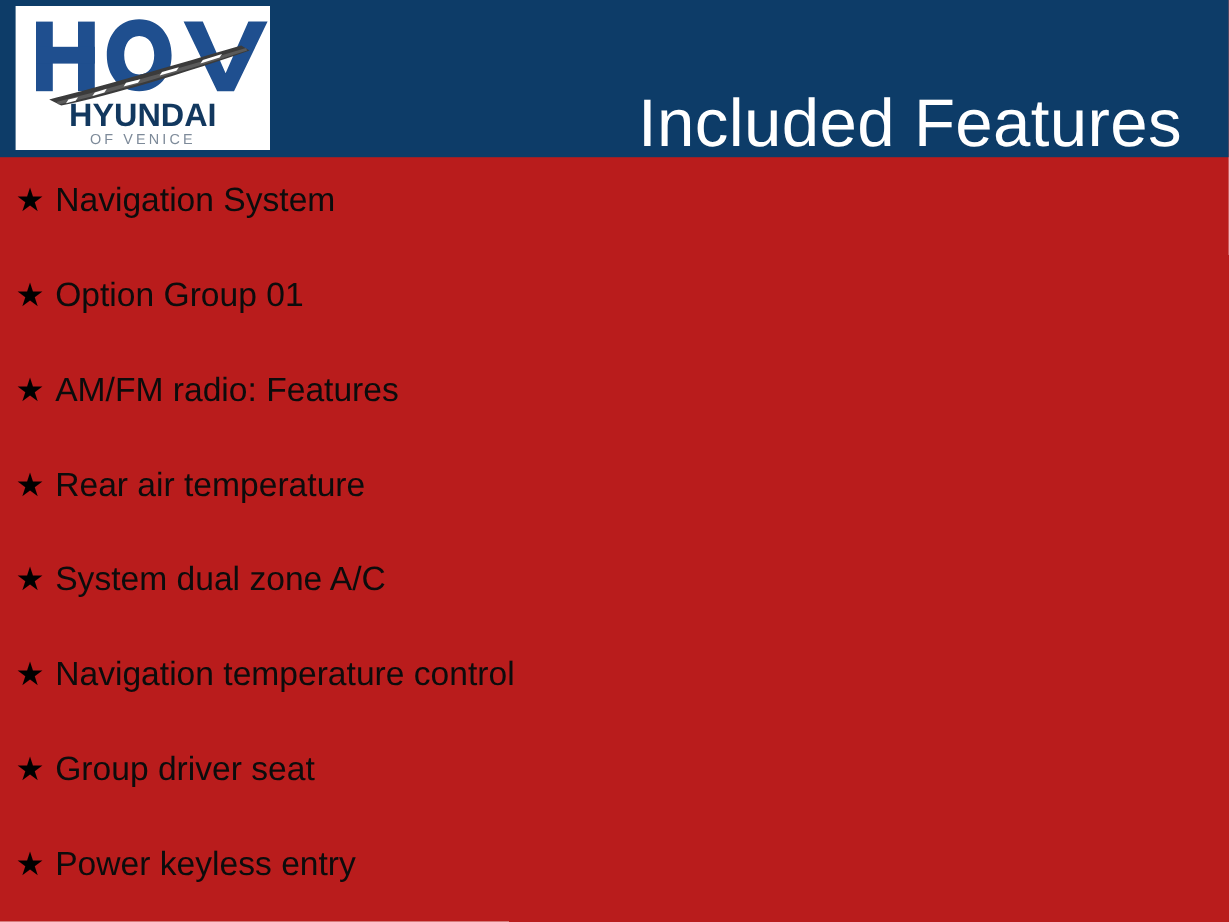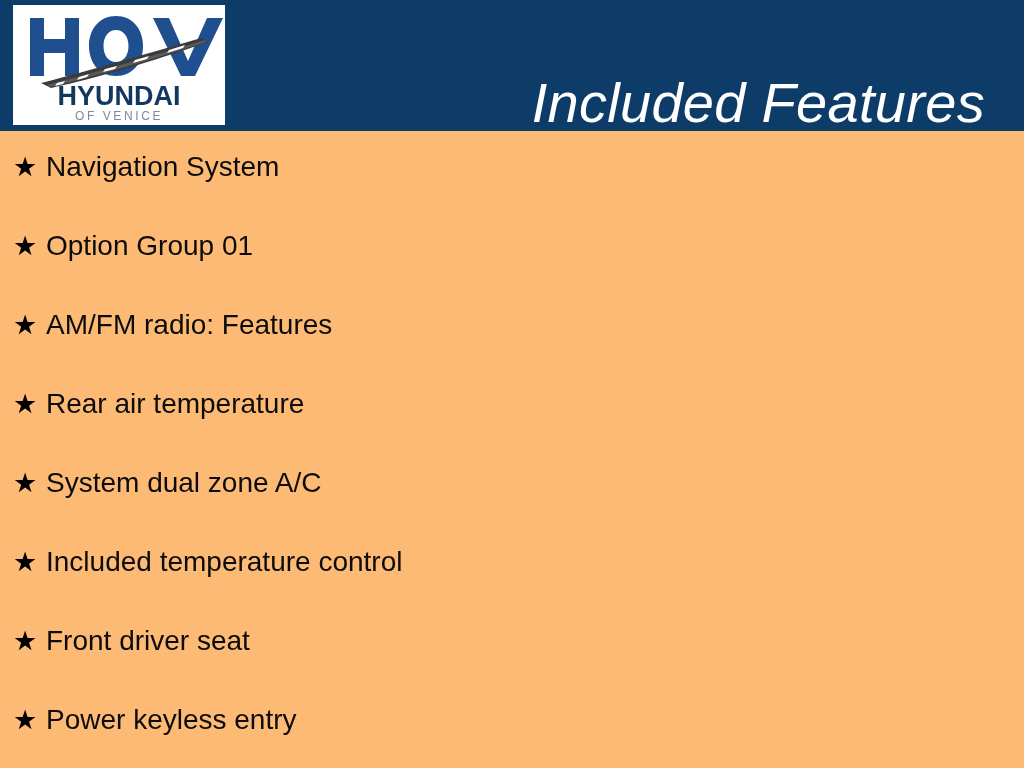--- a/index.html
+++ b/index.html
@@ -12,21 +12,21 @@
     height: 768px;
     background: #fdfdfd;
     font-family: "Liberation Sans", sans-serif;
     overflow: hidden;
   }
 
   .slide {
     position: relative;
     width: 1024px;
     height: 768px;
-    background: #fdba74;
+    background: #b91c1c;
   }
 
   
   .header-banner {
     position: absolute;
     left: 0;
     top: 0;
     width: 1024px;
     height: 131px;
     background: #0d3c68;
@@ -53,21 +53,20 @@
     right: 39px;
     top: 50%;
     transform: translateY(-50%);
     color: #ffffff;
     font-size: 56px;
     font-weight: normal;
     line-height: 1.05;
     letter-spacing: 0.3px;
     white-space: nowrap;
     text-align: left;
-    font-style: italic;
   }
 
   
   .feature-list {
     position: absolute;
     left: 0;
     top: 131px;
     width: 1024px;
     height: 637px;
     margin: 0;
@@ -166,26 +165,26 @@
       <span class="feature-label">Rear air temperature</span>
     </li>
 
     <li class="feature-item">
       <span class="star-bullet">★</span>
       <span class="feature-label">System dual zone A/C</span>
     </li>
 
     <li class="feature-item">
       <span class="star-bullet">★</span>
-      <span class="feature-label">Included temperature control</span>
+      <span class="feature-label">Navigation temperature control</span>
     </li>
 
     <li class="feature-item">
       <span class="star-bullet">★</span>
-      <span class="feature-label">Front driver seat</span>
+      <span class="feature-label">Group driver seat</span>
     </li>
 
     <li class="feature-item">
       <span class="star-bullet">★</span>
       <span class="feature-label">Power keyless entry</span>
     </li>
 
   </ul>
 
 </div>

